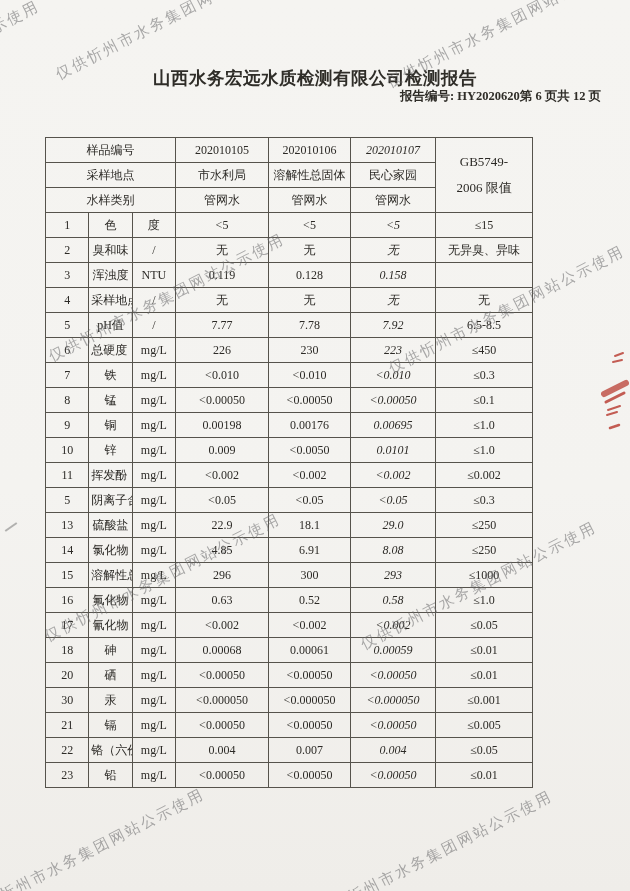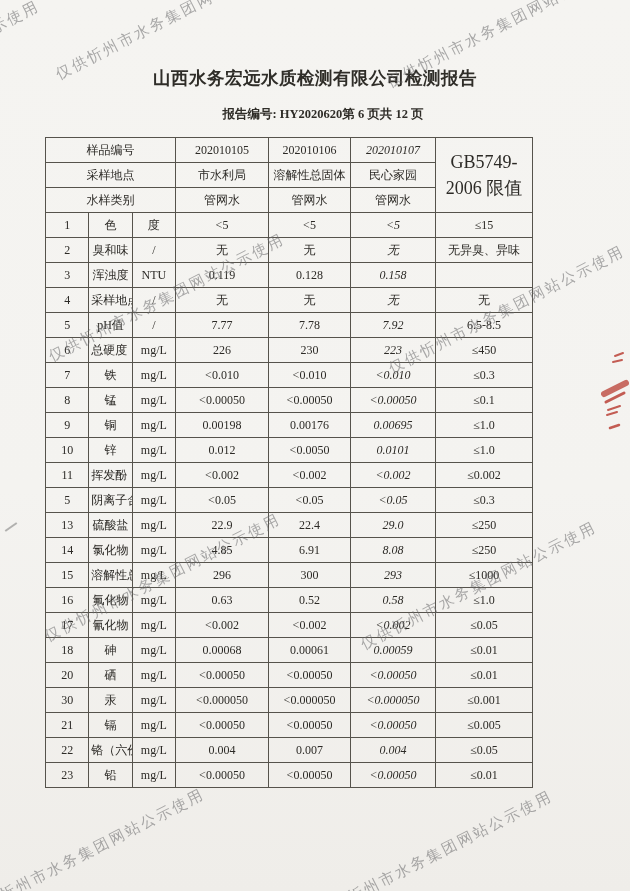--- a/index.html
+++ b/index.html
@@ -10,43 +10,43 @@
   }
   .page {
     position:relative; width:630px; height:891px; overflow:hidden;
     background:linear-gradient(180deg,#f5f4f1 0%,#f4f3f0 55%,#efede9 100%);
   }
   .doc-title {
     position:absolute; top:66px; left:0; width:100%;
     text-align:center; font-size:17.5px; font-weight:700; letter-spacing:0.5px;
   }
   .meta-row {
-    position:absolute; top:106px; left:45px; width:556px;
-    display:flex; justify-content:center;
+    position:absolute; top:88px; left:45px; width:556px;
+    display:flex; justify-content:flex-end;
     font-size:12.5px; font-weight:600;
   }
   table.report {
     position:absolute; left:45px; top:137px; width:488px;
     border-collapse:collapse; table-layout:fixed;
     font-size:12px; color:#2c2a26;
   }
   table.report td {
     border:1px solid #56534c; height:24px; padding:0 2px;
     text-align:center; vertical-align:middle;
     white-space:nowrap; overflow:hidden;
   }
   td.c-no    { width:19px; }
   td.c-name  { width:124px; text-align:left; padding-left:7px; }
   td.c-unit  { width:52px; }
   td.c-v1    { width:88px; }
   td.c-v2    { width:77px; }
   td.c-v3    { width:80px;font-style:italic; }
   td.c-limit { width:92px; }
   td.h-label { text-align:center; }
-  td.h-limit { line-height:26px; font-size:18px; }
+  td.h-limit { line-height:26px; font-size:13px; }
   
   .wm {
     position:absolute; white-space:nowrap; pointer-events:none;
     font-family:"Liberation Sans","DejaVu Sans",sans-serif;
     font-size:15px; letter-spacing:2.5px;
     color:rgba(104,104,106,0.55);
     transform:rotate(-27deg); transform-origin:0 50%;
     z-index:6;
   }
   .wm0 { left:-195px; top:115px; }
@@ -184,21 +184,21 @@
           <td class="c-unit">mg/L</td>
           <td class="c-v1">0.00198</td>
           <td class="c-v2">0.00176</td>
           <td class="c-v3">0.00695</td>
           <td class="c-limit">≤1.0</td>
         </tr>
         <tr>
           <td class="c-no">10</td>
           <td class="c-name">锌</td>
           <td class="c-unit">mg/L</td>
-          <td class="c-v1">0.012</td>
+          <td class="c-v1">0.009</td>
           <td class="c-v2">&lt;0.0050</td>
           <td class="c-v3">0.0101</td>
           <td class="c-limit">≤1.0</td>
         </tr>
         <tr>
           <td class="c-no">11</td>
           <td class="c-name">挥发酚（以苯酚计）</td>
           <td class="c-unit">mg/L</td>
           <td class="c-v1">&lt;0.002</td>
           <td class="c-v2">&lt;0.002</td>
@@ -212,21 +212,21 @@
           <td class="c-v1">&lt;0.05</td>
           <td class="c-v2">&lt;0.05</td>
           <td class="c-v3">&lt;0.05</td>
           <td class="c-limit">≤0.3</td>
         </tr>
         <tr>
           <td class="c-no">13</td>
           <td class="c-name">硫酸盐</td>
           <td class="c-unit">mg/L</td>
           <td class="c-v1">22.9</td>
-          <td class="c-v2">22.4</td>
+          <td class="c-v2">18.1</td>
           <td class="c-v3">29.0</td>
           <td class="c-limit">≤250</td>
         </tr>
         <tr>
           <td class="c-no">14</td>
           <td class="c-name">氯化物</td>
           <td class="c-unit">mg/L</td>
           <td class="c-v1">4.85</td>
           <td class="c-v2">6.91</td>
           <td class="c-v3">8.08</td>

